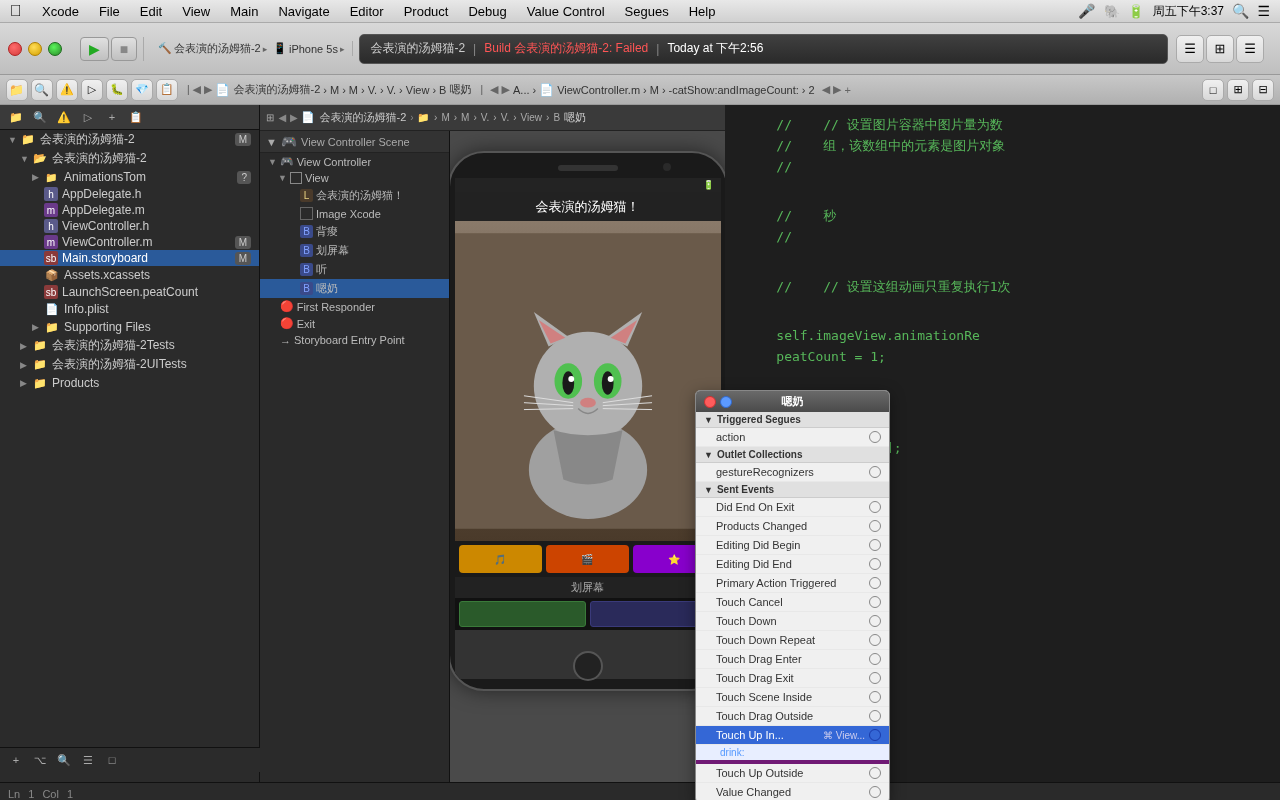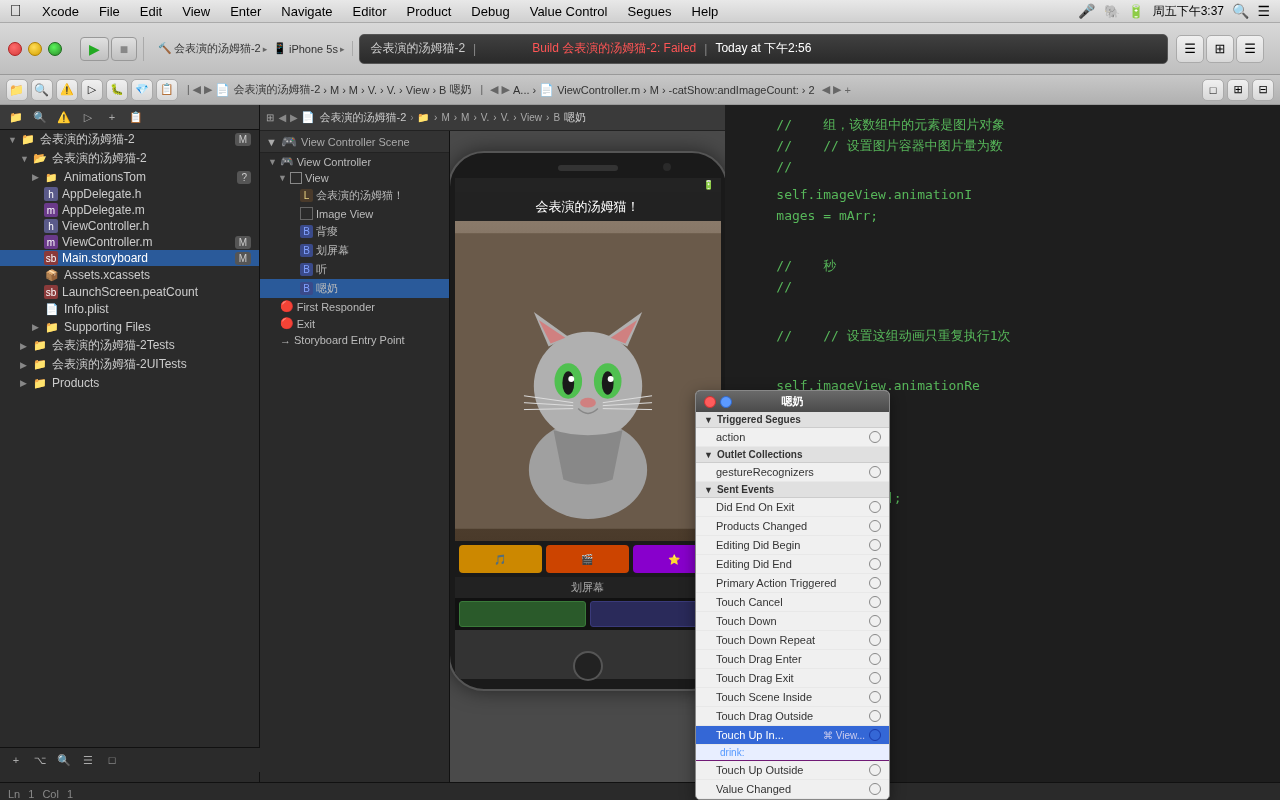--- a/index.html
+++ b/index.html
@@ -152,21 +152,21 @@
   </style>
 </head>
 <body>
 
 <div id="menubar">
   <span class="menu-apple"></span>
   <span class="menu-item">Xcode</span>
   <span class="menu-item">File</span>
   <span class="menu-item">Edit</span>
   <span class="menu-item">View</span>
-  <span class="menu-item">Enter</span>
+  <span class="menu-item">Main</span>
   <span class="menu-item">Navigate</span>
   <span class="menu-item">Editor</span>
   <span class="menu-item">Product</span>
   <span class="menu-item">Debug</span>
   <span class="menu-item">Value Control</span>
   <span class="menu-item">Segues</span>
   <span class="menu-item">Help</span>
   <div class="menu-right">
     <span style="font-size:14px;">🎤</span>
     <span style="font-size:13px;">🐘</span>
@@ -195,21 +195,21 @@
     <span style="font-size:11px;color:#333;">🔨</span>
     <span style="font-size:11px;color:#333;">会表演的汤姆猫-2</span>
     <span style="font-size:9px;color:#666;">▸</span>
     <span style="font-size:11px;color:#333;margin-left:4px;">📱</span>
     <span style="font-size:11px;color:#333;">iPhone 5s</span>
     <span style="font-size:9px;color:#666;">▸</span>
   </div>
   <div class="build-status">
     <span style="color:#ccc;">会表演的汤姆猫-2</span>
     <span style="color:#888;">|</span>
-    <span style="color:#ff5555;margin-left:48px;">Build 会表演的汤姆猫-2: Failed</span>
+    <span style="color:#ff5555;">Build 会表演的汤姆猫-2: Failed</span>
     <span style="color:#888;">|</span>
     <span>Today at 下午2:56</span>
   </div>
   <div class="toolbar-group" style="margin-left:4px;border-right:none;">
     <div class="tb-btn" style="font-size:13px;">☰</div>
     <div class="tb-btn" style="font-size:13px;">⊞</div>
     <div class="tb-btn" style="font-size:13px;">☰</div>
   </div>
 </div>
 
@@ -411,21 +411,21 @@
         <span>View</span>
       </div>
       <div class="scene-item si3">
         <span class="tree-arrow"></span>
         <span style="font-size:10px;background:#4a3a2a;color:#e8d080;border-radius:2px;width:13px;height:13px;display:inline-flex;align-items:center;justify-content:center;margin-right:3px;">L</span>
         <span>会表演的汤姆猫！</span>
       </div>
       <div class="scene-item si3">
         <span class="tree-arrow"></span>
         <span style="font-size:10px;border:1px solid #666;width:13px;height:13px;display:inline-flex;align-items:center;justify-content:center;margin-right:3px;"></span>
-        <span>Image View</span>
+        <span>Image Xcode</span>
       </div>
       <div class="scene-item si3">
         <span class="tree-arrow"></span>
         <span style="font-size:10px;background:#3a4a8a;color:#80a0ff;border-radius:2px;width:13px;height:13px;display:inline-flex;align-items:center;justify-content:center;margin-right:3px;">B</span>
         <span>背痠</span>
       </div>
       <div class="scene-item si3">
         <span class="tree-arrow"></span>
         <span style="font-size:10px;background:#3a4a8a;color:#80a0ff;border-radius:2px;width:13px;height:13px;display:inline-flex;align-items:center;justify-content:center;margin-right:3px;">B</span>
         <span>划屏幕</span>
@@ -614,42 +614,38 @@
     </div>
     <div class="popup-item">
       <span class="popup-item-text">Touch Drag Outside</span>
       <div class="popup-circle"></div>
     </div>
     <div class="popup-item highlighted">
       <span class="popup-item-text">Touch Up In...</span>
       <span class="popup-shortcut">⌘ View...</span>
       <div class="popup-circle filled"></div>
     </div>
-    <div style="padding:2px 8px 2px 24px;font-size:10px;color:#5599ff;background:#e8eeff;border-bottom:1px solid #701a75;">
+    <div style="padding:2px 8px 2px 24px;font-size:10px;color:#5599ff;background:#e8eeff;border-bottom:4px solid #701a75;">
       <span>drink:</span>
     </div>
     <div class="popup-item">
       <span class="popup-item-text">Touch Up Outside</span>
       <div class="popup-circle"></div>
     </div>
     <div class="popup-item">
       <span class="popup-item-text">Value Changed</span>
       <div class="popup-circle"></div>
     </div>
   </div>
 
   <div id="code-area">
     <div class="code-block">
+      <div class="code-line code-comment">    //    // 设置图片容器中图片量为数</div>
       <div class="code-line code-comment">    //    组，该数组中的元素是图片对象</div>
-      <div class="code-line code-comment">    //    // 设置图片容器中图片量为数</div>
       <div class="code-line code-comment">    //</div>
-    </div>
-    <div class="code-block">
-      <div class="code-line code-normal">    self.imageView.animationI</div>
-      <div class="code-line code-normal">    mages = mArr;</div>
     </div>
     <div class="code-line">&nbsp;</div>
     <div class="code-block">
       <div class="code-line code-comment">    //    秒</div>
       <div class="code-line code-comment">    //</div>
     </div>
     <div class="code-block">
     </div>
     <div class="code-line">&nbsp;</div>
     <div class="code-block">

